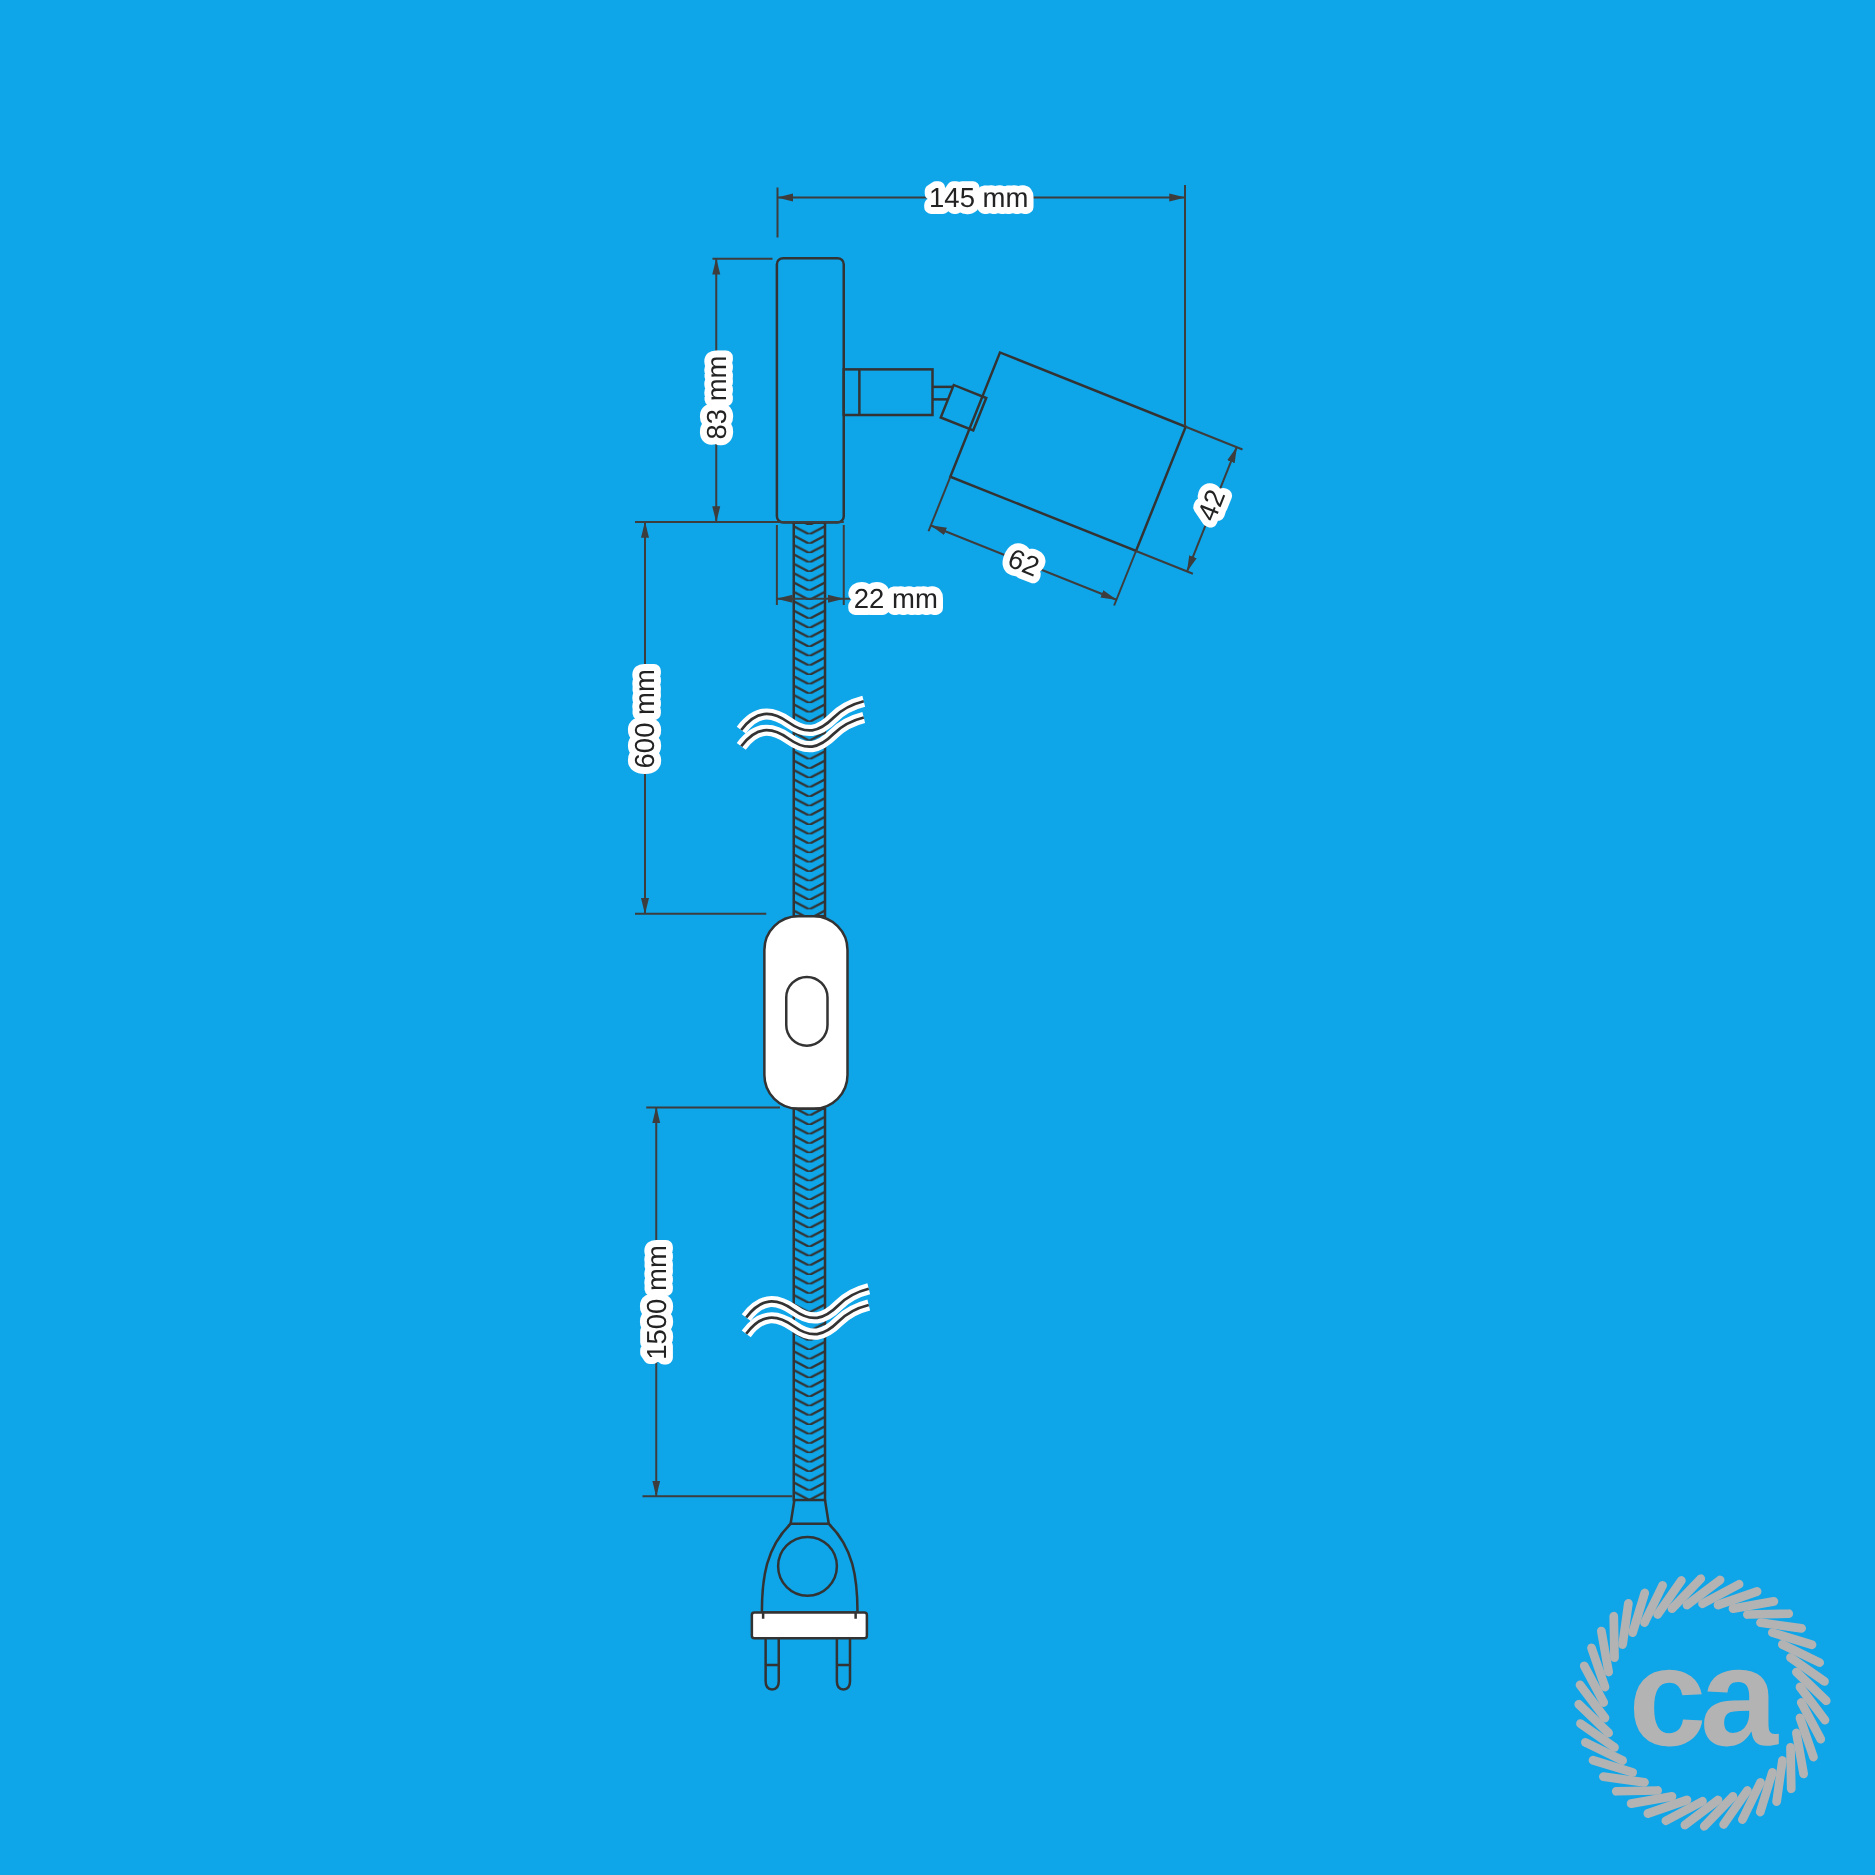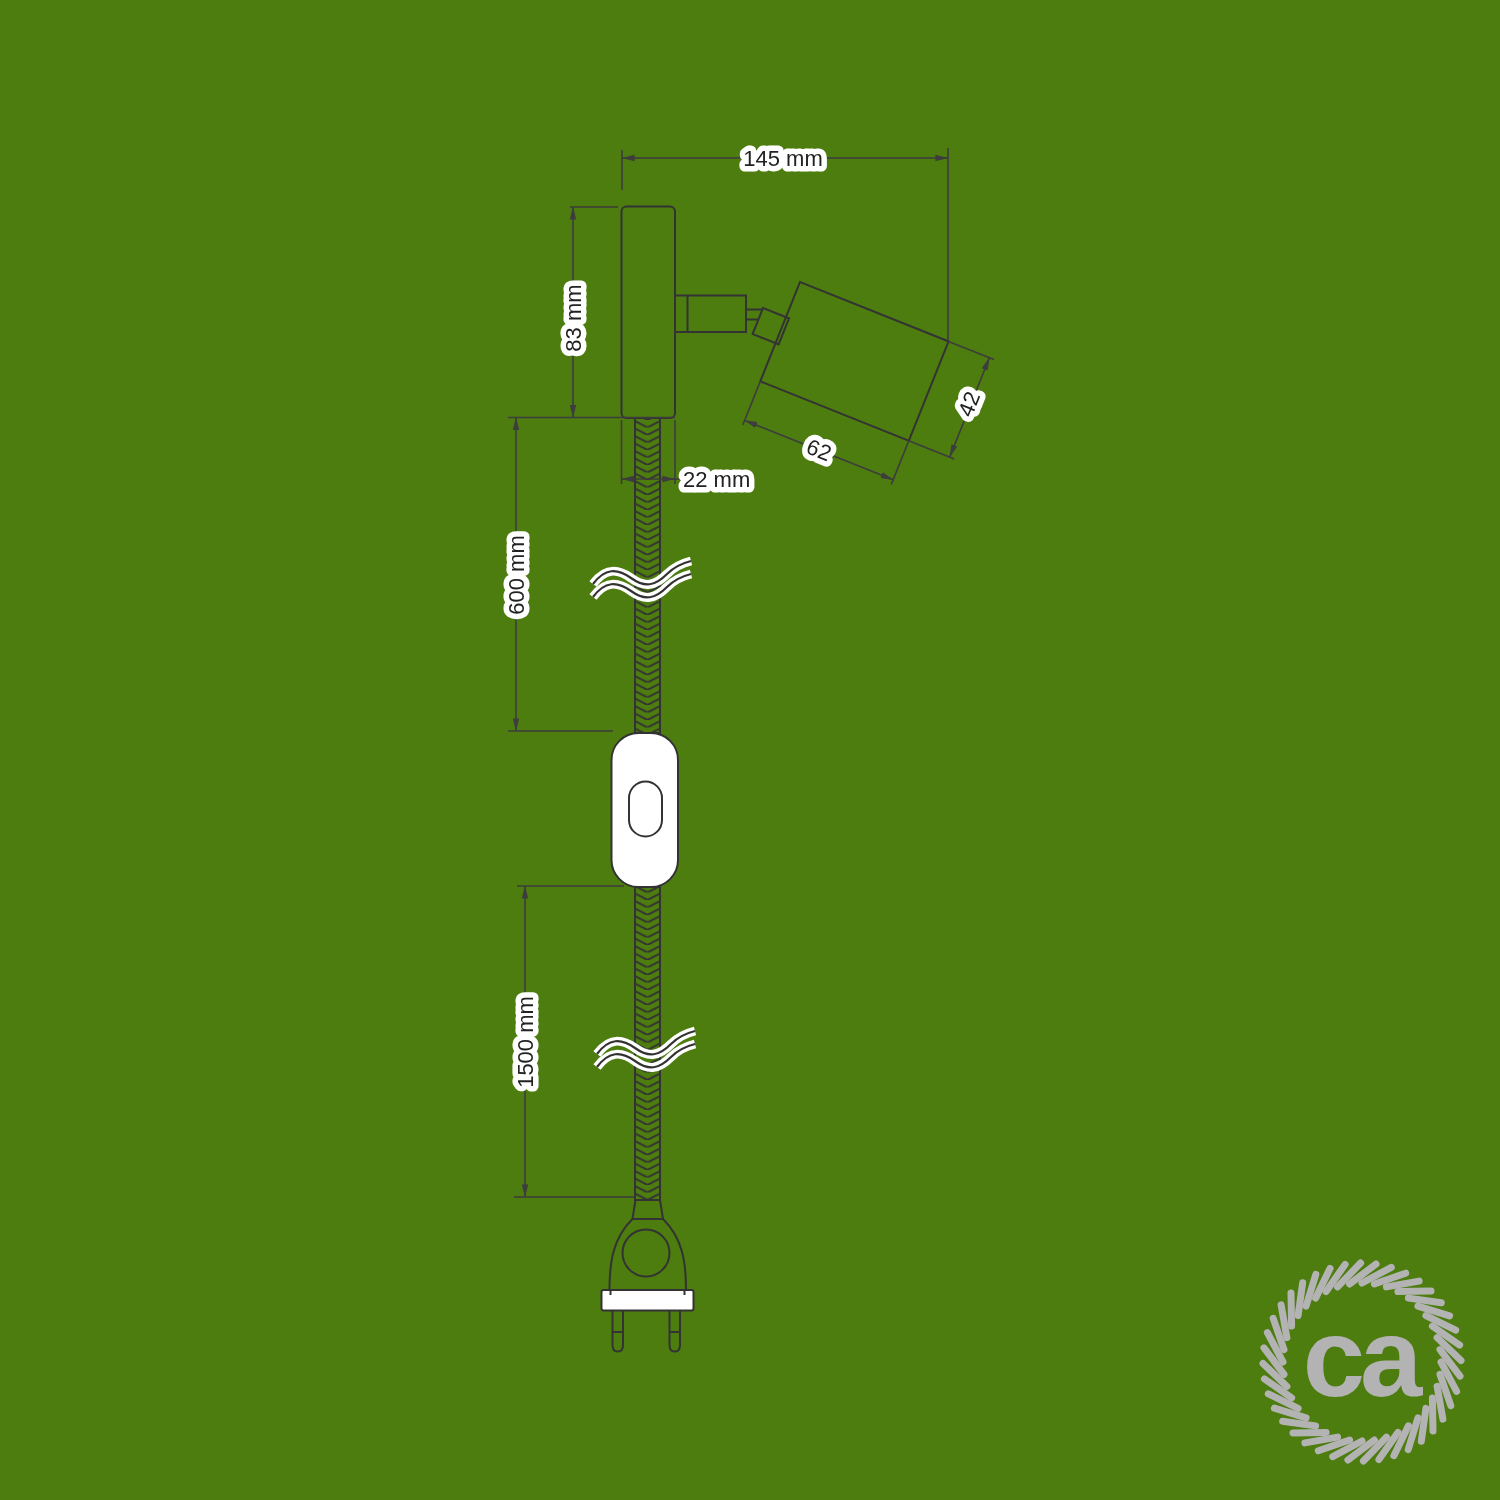--- a/index.html
+++ b/index.html
@@ -1,16 +1,16 @@
 <!DOCTYPE html>
 <html><head>
 <meta charset="utf-8">
 <style>
   html,body{margin:0;padding:0;background:#fff;}
-  .canvas{position:relative;width:1500px;height:1500px;background:#4d7c0f;overflow:hidden;
+  .canvas{position:relative;width:1500px;height:1500px;background:#0ea5e9;overflow:hidden;
           font-family:"Liberation Sans", sans-serif;}
   svg{position:absolute;left:0;top:0;}
   .dim-text{font-size:22px;fill:#222;paint-order:stroke;stroke:#fff;stroke-width:11px;
             stroke-linejoin:round;font-family:"Liberation Sans", sans-serif;}
   .logo-text{font-size:112px;font-weight:bold;letter-spacing:-5px;
              font-family:"Liberation Sans", sans-serif;}
 </style>
 </head>
 <body>
 

